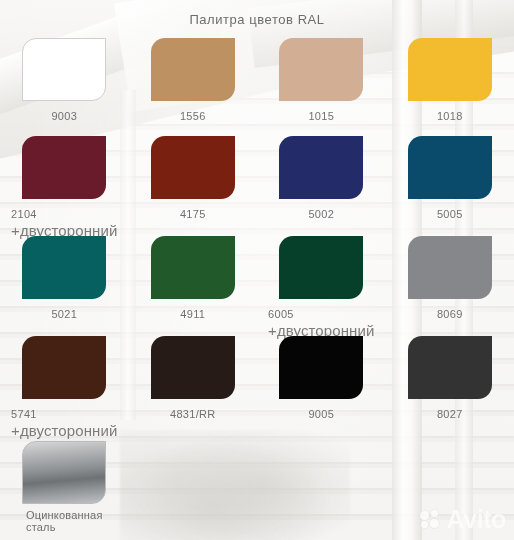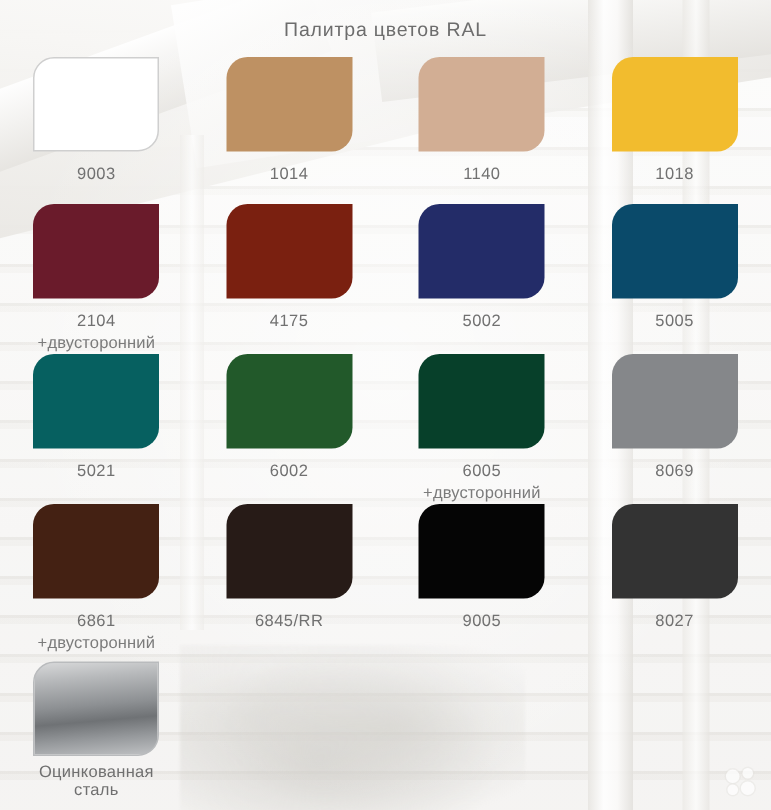--- a/index.html
+++ b/index.html
@@ -78,23 +78,23 @@
     width:84px;height:63px;
     border-radius:14px 0 14px 0;
     box-shadow:0 0 0 0 rgba(0,0,0,0);
   }
   .sw.white{background:#ffffff;border:1px solid #cfcfcf;width:82px;height:61px;}
   .sw.steel{
     background:linear-gradient(175deg,#d7d8d9 0%,#b8babc 18%,#8d9093 46%,#6f7275 62%,#96999c 80%,#bfc1c3 100%);
     border:1px solid #b9bbbd;width:82px;height:61px;
   }
 
-  .cap{margin-top:5px;text-align:center;line-height:1.12;}
+  .cap{margin-top:5px;text-align:left;line-height:1.12;}
   .cap .code{font-size:11px;color:#717171;letter-spacing:.3px;}
-  .cap .sub{font-size:11px;color:#7b7b7b;letter-spacing:.1px;display:block;margin-top:1px;}
+  .cap .sub{font-size:15px;color:#7b7b7b;letter-spacing:.1px;display:block;margin-top:1px;}
   .cap .steel-txt{font-size:11px;color:#6f6f6f;letter-spacing:.2px;display:block;}
 
   
   #avito{position:absolute;right:8px;bottom:8px;z-index:3;
     display:flex;align-items:center;gap:4px;opacity:.72;}
   #avito .dots{position:relative;width:22px;height:20px;}
   #avito .dots i{position:absolute;border-radius:50%;background:#ffffff;display:block;
      box-shadow:0 0 0 1px rgba(225,224,221,.55);}
   #avito .d1{width:9px;height:9px;left:0;top:1px;}
   #avito .d2{width:7px;height:7px;left:11px;top:0px;}
@@ -125,25 +125,25 @@
   <div id="title">Палитра цветов RAL</div>
 
   <div class="grid" id="grid">
       <div class="row" style="position: absolute; top: 0px; left: 0px;">
         <div class="cell r0">
           <div class="sw white"></div>
           <div class="cap"><span class="code">9003</span></div>
         </div>
         <div class="cell r0">
           <div class="sw" style="background: rgb(190, 145, 99);"></div>
-          <div class="cap"><span class="code">1014</span></div>
+          <div class="cap"><span class="code">1556</span></div>
         </div>
         <div class="cell r0">
           <div class="sw" style="background: rgb(210, 174, 148);"></div>
-          <div class="cap"><span class="code">1140</span></div>
+          <div class="cap"><span class="code">1015</span></div>
         </div>
         <div class="cell r0">
           <div class="sw" style="background: rgb(242, 188, 46);"></div>
           <div class="cap"><span class="code">1018</span></div>
         </div>
       </div>
       <div class="row" style="position: absolute; top: 100px; left: 0px;">
         <div class="cell">
           <div class="sw" style="background: rgb(106, 27, 43);"></div>
           <div class="cap"><span class="code">2104</span><span class="sub">+двусторонний</span></div>
@@ -161,39 +161,39 @@
           <div class="cap"><span class="code">5005</span></div>
         </div>
       </div>
       <div class="row" style="position: absolute; top: 200px; left: 0px;">
         <div class="cell">
           <div class="sw" style="background: rgb(6, 96, 96);"></div>
           <div class="cap"><span class="code">5021</span></div>
         </div>
         <div class="cell">
           <div class="sw" style="background: rgb(34, 89, 42);"></div>
-          <div class="cap"><span class="code">6002</span></div>
+          <div class="cap"><span class="code">4911</span></div>
         </div>
         <div class="cell">
           <div class="sw" style="background: rgb(7, 64, 42);"></div>
           <div class="cap"><span class="code">6005</span><span class="sub">+двусторонний</span></div>
         </div>
         <div class="cell">
           <div class="sw" style="background: rgb(133, 135, 138);"></div>
           <div class="cap"><span class="code">8069</span></div>
         </div>
       </div>
       <div class="row" style="position: absolute; top: 300px; left: 0px;">
         <div class="cell">
           <div class="sw" style="background: rgb(68, 33, 19);"></div>
-          <div class="cap"><span class="code">6861</span><span class="sub">+двусторонний</span></div>
+          <div class="cap"><span class="code">5741</span><span class="sub">+двусторонний</span></div>
         </div>
         <div class="cell">
           <div class="sw" style="background: rgb(39, 27, 23);"></div>
-          <div class="cap"><span class="code">6845/RR</span></div>
+          <div class="cap"><span class="code">4831/RR</span></div>
         </div>
         <div class="cell">
           <div class="sw" style="background: rgb(5, 5, 5);"></div>
           <div class="cap"><span class="code">9005</span></div>
         </div>
         <div class="cell">
           <div class="sw" style="background: rgb(51, 51, 51);"></div>
           <div class="cap"><span class="code">8027</span></div>
         </div>
       </div>
@@ -210,13 +210,14 @@
 
 </div>
 
 <div id="avito">
   <span class="dots">
     <i class="d1"></i>
       <i class="d2"></i>
       <i class="d3"></i>
       <i class="d4"></i>
   </span>
+  <span class="word">Avito</span>
 </div>
 
 </body></html>

